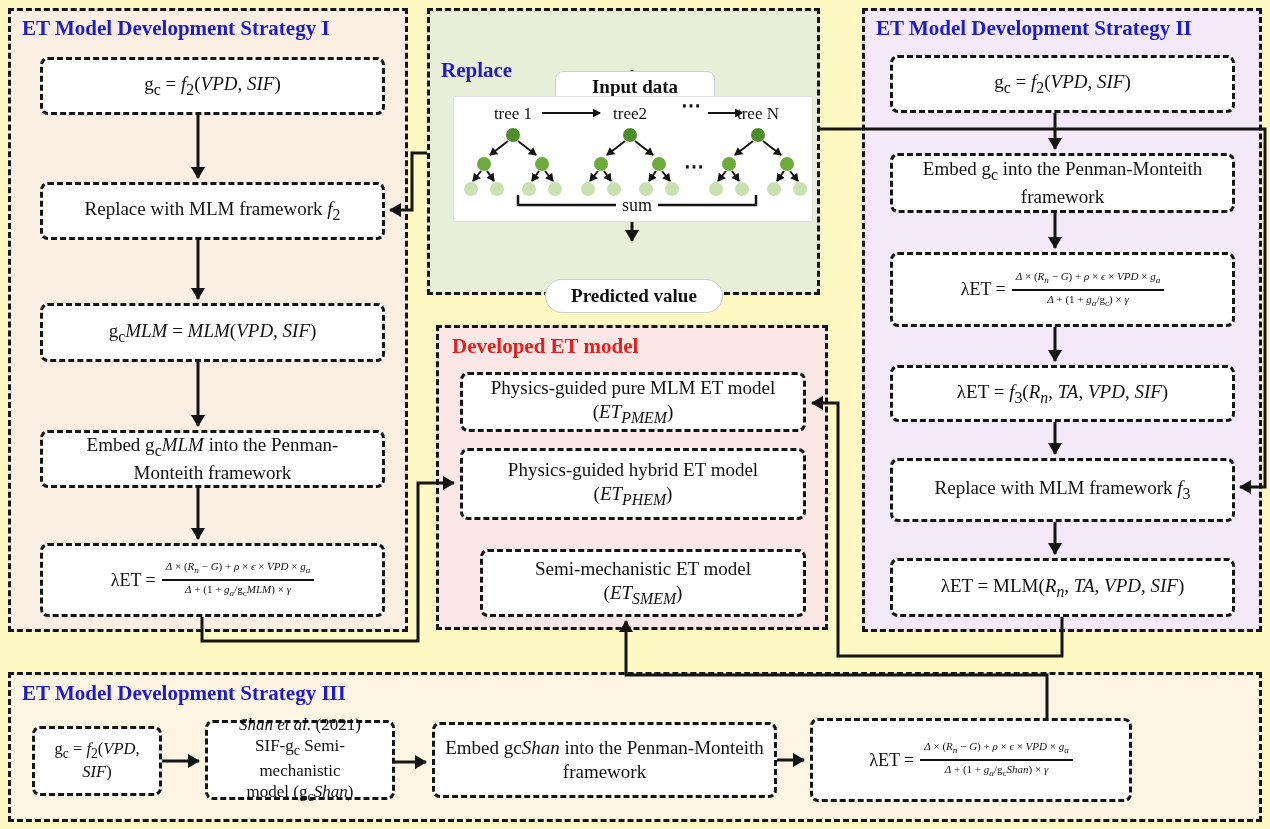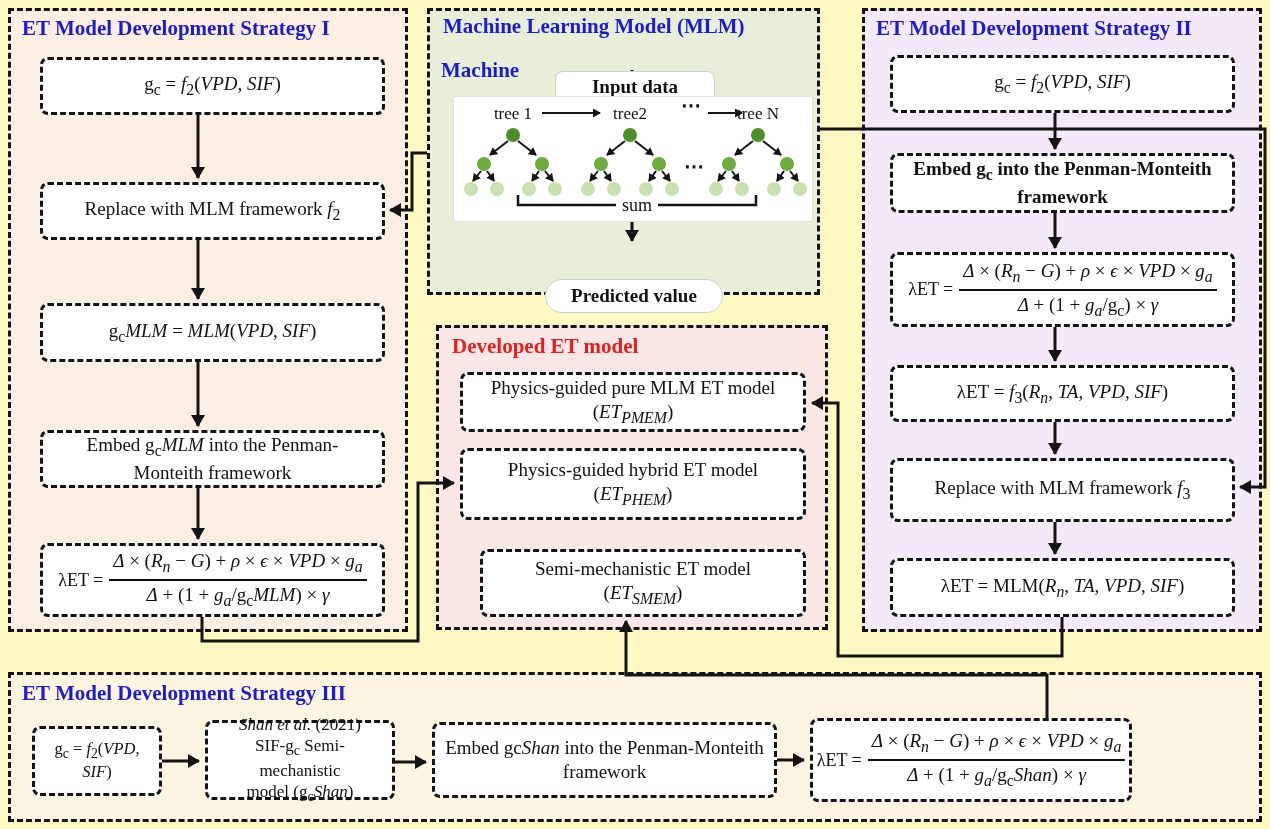--- a/index.html
+++ b/index.html
@@ -13,21 +13,21 @@
   .p-s3{left:8px;top:672px;width:1254px;height:150px;background:#fdf5e2;}
   .ptitle{position:absolute;font-weight:bold;font-size:21px;color:#1c1ccc;white-space:nowrap;}
   .ptitle.red{color:#e2201d;}
   .box{position:absolute;border:3px dashed #141414;border-radius:8px;background:#ffffff;
        box-sizing:border-box;display:flex;align-items:center;justify-content:center;
        text-align:center;font-size:19px;line-height:1.25;padding:2px 9px;z-index:5;}
   .box.small{font-size:16.5px;padding:2px 4px;}
   .box.med{font-size:17px;}
   .formula{gap:6px;}
   .formula .lhs{font-size:18px;white-space:nowrap;}
-  .frac{display:inline-flex;flex-direction:column;align-items:center;font-size:19px;white-space:nowrap;}
+  .frac{display:inline-flex;flex-direction:column;align-items:center;font-size:11px;white-space:nowrap;}
   .frac .num{display:block;border-bottom:2px solid #111;padding:0 4px 2px 4px;}
   .frac .den{display:block;padding-top:2px;}
   .solidbox{position:absolute;background:#fff;border:1px solid #cfcfcf;border-radius:8px;
        display:flex;align-items:center;justify-content:center;font-weight:bold;font-size:19px;
        box-sizing:border-box;z-index:5;margin-top:33px;}
   .treebox{position:absolute;left:453px;top:96px;width:358px;height:124px;background:#fff;
        border:1px solid #e0e0e0;z-index:5;}
   .overlay{position:absolute;left:0;top:0;z-index:3;}
   svg text{font-family:"Liberation Serif", serif;fill:#111;}
 </style>
@@ -79,25 +79,24 @@
     </g>
 
     <polyline points="427,153 412,153 412,210 390,210" stroke="#141414" stroke-width="3" fill="none" marker-end="url(#ah)"></polyline>
     <polyline points="820,129 1265,129 1265,487 1240,487" stroke="#141414" stroke-width="3" fill="none" marker-end="url(#ah)"></polyline>
     <polyline points="202,617 202,641 418,641 418,483 454,483" stroke="#141414" stroke-width="3" fill="none" marker-end="url(#ah)"></polyline>
     <polyline points="1062,617 1062,656 838,656 838,403 812,403" stroke="#141414" stroke-width="3" fill="none" marker-end="url(#ah)"></polyline>
     <polyline points="1047,718 1047,675 626,675 626,621" stroke="#141414" stroke-width="3" fill="none" marker-end="url(#ah)"></polyline>
   </svg>
 
   <span class="ptitle" style="left:22px;top:16px;">ET Model Development Strategy I</span>
-  <span class="ptitle" style="left:443px;top:14px;">Machine Learning Model (MLM)</span>
   <span class="ptitle" style="left:876px;top:16px;">ET Model Development Strategy II</span>
   <span class="ptitle red" style="left:452px;top:334px;">Developed ET model</span>
   <span class="ptitle" style="left:22px;top:681px;">ET Model Development Strategy III</span>
-  <span class="ptitle" style="left:441px;top:58px;">Machine</span>
+  <span class="ptitle" style="left:441px;top:58px;">Replace</span>
 
   <div class="box" style="left:40px;top:57px;width:345px;height:58px;">
     <span>g<sub>c</sub> = <i>f</i><sub>2</sub>(<i>VPD</i>, <i>SIF</i>)</span>
   </div>
   <div class="box" style="left:40px;top:182px;width:345px;height:58px;">
     <span>Replace with MLM framework <i>f</i><sub>2</sub></span>
   </div>
   <div class="box" style="left:40px;top:303px;width:345px;height:59px;">
     <span>g<sub>c</sub><i>MLM</i> = <i>MLM</i>(<i>VPD</i>, <i>SIF</i>)</span>
   </div>
@@ -152,21 +151,21 @@
       <text x="183" y="114" font-size="18" text-anchor="middle">sum</text>
     </svg>
   </div>
   <div class="solidbox" style="left:545px;top:246px;width:178px;height:34px;border-radius:17px;">
     <span>Predicted value</span>
   </div>
 
   <div class="box" style="left:890px;top:55px;width:345px;height:58px;">
     <span>g<sub>c</sub> = <i>f</i><sub>2</sub>(<i>VPD</i>, <i>SIF</i>)</span>
   </div>
-  <div class="box" style="left:890px;top:153px;width:345px;height:60px;font-weight:bold;">
+  <div class="box" style="left:890px;top:153px;width:345px;height:60px;">
     <span>Embed g<sub>c</sub> into the Penman-Monteith framework</span>
   </div>
   <div class="box formula" style="left:890px;top:252px;width:345px;height:75px;">
     <span class="lhs">λET =</span>
     <span class="frac">
       <span class="num"><i>Δ</i> × (<i>R<sub>n</sub></i> − <i>G</i>) + <i>ρ</i> × <i>ϵ</i> × <i>VPD</i> × <i>g<sub>a</sub></i></span>
       <span class="den"><i>Δ</i> + (1 + <i>g<sub>a</sub></i>/g<sub>c</sub>) × <i>γ</i></span>
     </span>
   </div>
   <div class="box" style="left:890px;top:365px;width:345px;height:57px;">

